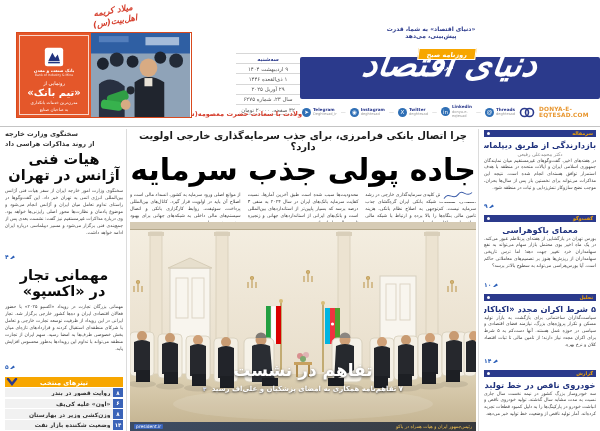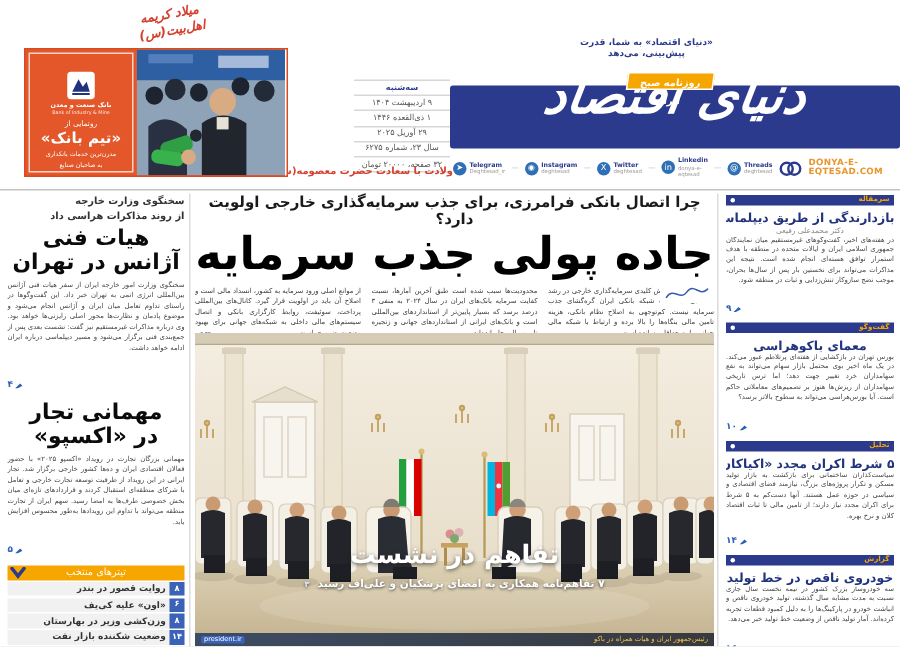--- a/index.html
+++ b/index.html
@@ -89,30 +89,30 @@
   .photo-sub .pageref { color:#dce6ff; font-size:5.5px; margin-right:3px; }
   .photo-bar { position:absolute; left:0; bottom:0; width:100%; height:9px;
                background:linear-gradient(90deg, rgba(42,62,94,.88), rgba(24,30,42,.82));
                display:flex; direction:ltr; justify-content:space-between; align-items:center;
                padding:0 4px; }
   .photo-credit { font-size:4.4px; color:#fff; background:#3a63b8; padding:0 2px; border-radius:1px; }
   .photo-side { font-size:4.6px; color:#f2c14e; }
 
   
   .col-left { position:absolute; left:5px; top:130px; width:118px; }
-  .kicker2 { text-align:right; font-size:6.6px; font-weight:bold; color:#333; line-height:1.5; }
+  .kicker2 { text-align:left; font-size:6.6px; font-weight:bold; color:#333; line-height:1.5; }
   .big-title { text-align:center; font-size:14.5px; font-weight:bold; color:#0b0b0b; line-height:1.1;
                margin-top:2px; }
   .sm-body { font-size:4.6px; line-height:1.55; text-align:justify; color:#444;
              margin-top:3px; overflow:hidden; }
   .ref-row { text-align:left; margin-top:1px; }
 
   .picks-bar { position:relative; margin-top:4px; height:10px; background:#f7a600;
-               color:#fff; font-size:6.5px; font-weight:normal; display:flex;
-               align-items:flex-start; justify-content:center; }
+               color:#fff; font-size:6.5px; font-weight:bold; display:flex;
+               align-items:flex-end; justify-content:center; }
   .picks-chev { position:absolute; left:1px; top:1px; }
   .pick-row { display:flex; align-items:center; gap:2.5px; height:9.6px;
               background:#f1f1f1; margin-top:1.2px; }
   .pick-num { width:10px; height:9.6px; background:#3a63b8; color:#fff; font-size:5.5px;
               font-weight:bold; display:flex; align-items:center; justify-content:center; flex:none; }
   .pick-title { font-size:6px; font-weight:bold; color:#333; white-space:nowrap; overflow:hidden; }
 
   
   .col-right { position:absolute; right:4px; top:130px; width:112px; }
   .sec { margin-bottom:3.5px; }

